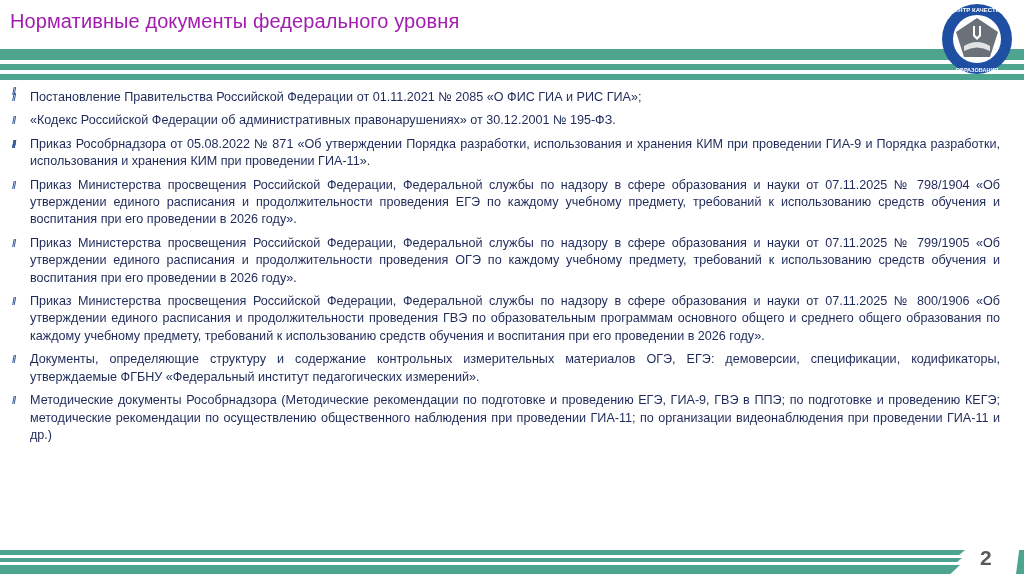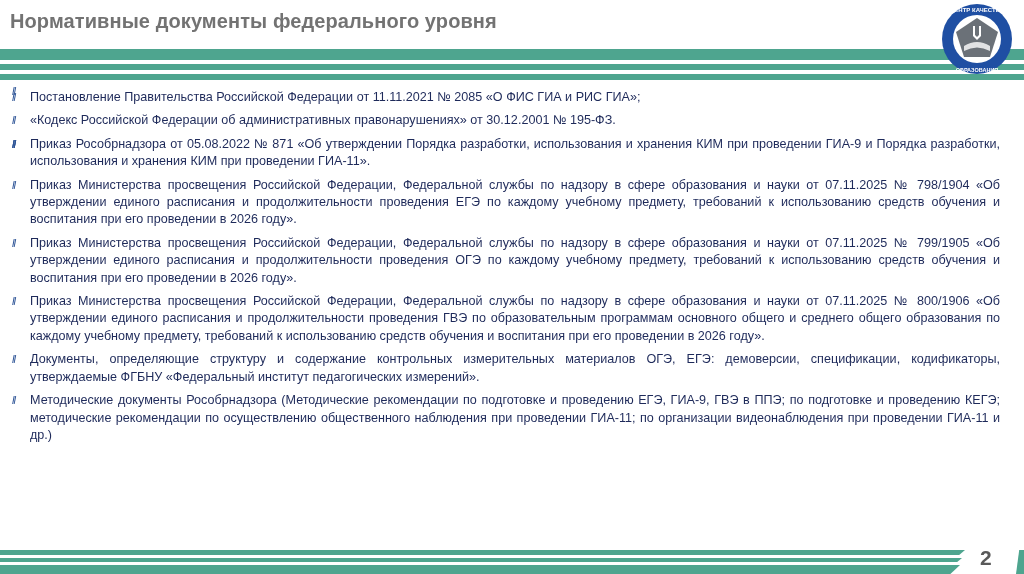--- a/index.html
+++ b/index.html
@@ -3,21 +3,21 @@
 <meta charset="utf-8">
 <style>
   html, body { margin: 0; padding: 0; }
   body {
     width: 1024px; height: 574px; position: relative; overflow: hidden;
     background: #ffffff;
     font-family: "Liberation Sans", sans-serif;
   }
   .title {
     position: absolute; left: 10px; top: 10px;
-    font-size: 20px; font-weight: bold; color: #737373;
+    font-size: 20px; font-weight: normal; color: #a21caf;
     letter-spacing: 0.1px;
   }
   .stripe { position: absolute; left: 0; background: #4ea58f; }
   .logo { position: absolute; left: 932px; top: 2px; width: 90px; height: 74px; }
   .content {
     position: absolute; left: 12px; top: 83px; width: 988px;
   }
   .item {
     position: relative; padding-left: 18px; margin-bottom: 6px;
     font-size: 12.6px; line-height: 17.4px; color: #1e2a5a;
@@ -53,21 +53,21 @@
     <text x="45" y="70" font-size="5.5" fill="#ffffff" text-anchor="middle" font-family="Liberation Sans, sans-serif" font-weight="bold">ОБРАЗОВАНИЯ</text>
   </svg>
 </div>
 
 <div class="content">
   <div class="item">
     <span class="bullet">ll</span>
   </div>
   <div class="item">
     <span class="bullet">ll</span>
-    <span>Постановление Правительства Российской Федерации от 11.11.2021 № 2085 «О ФИС ГИА и РИС ГИА»;</span>
+    <span>Постановление Правительства Российской Федерации от 01.11.2021 № 2085 «О ФИС ГИА и РИС ГИА»;</span>
   </div>
   <div class="item">
     <span class="bullet">ll</span>
     <span>«Кодекс Российской Федерации об административных  правонарушениях» от 30.12.2001 № 195-ФЗ.</span>
   </div>
   <div class="item bold">
     <span class="bullet">ll</span>
   </div>
   <div class="item bold">
     <span class="bullet">ll</span>

